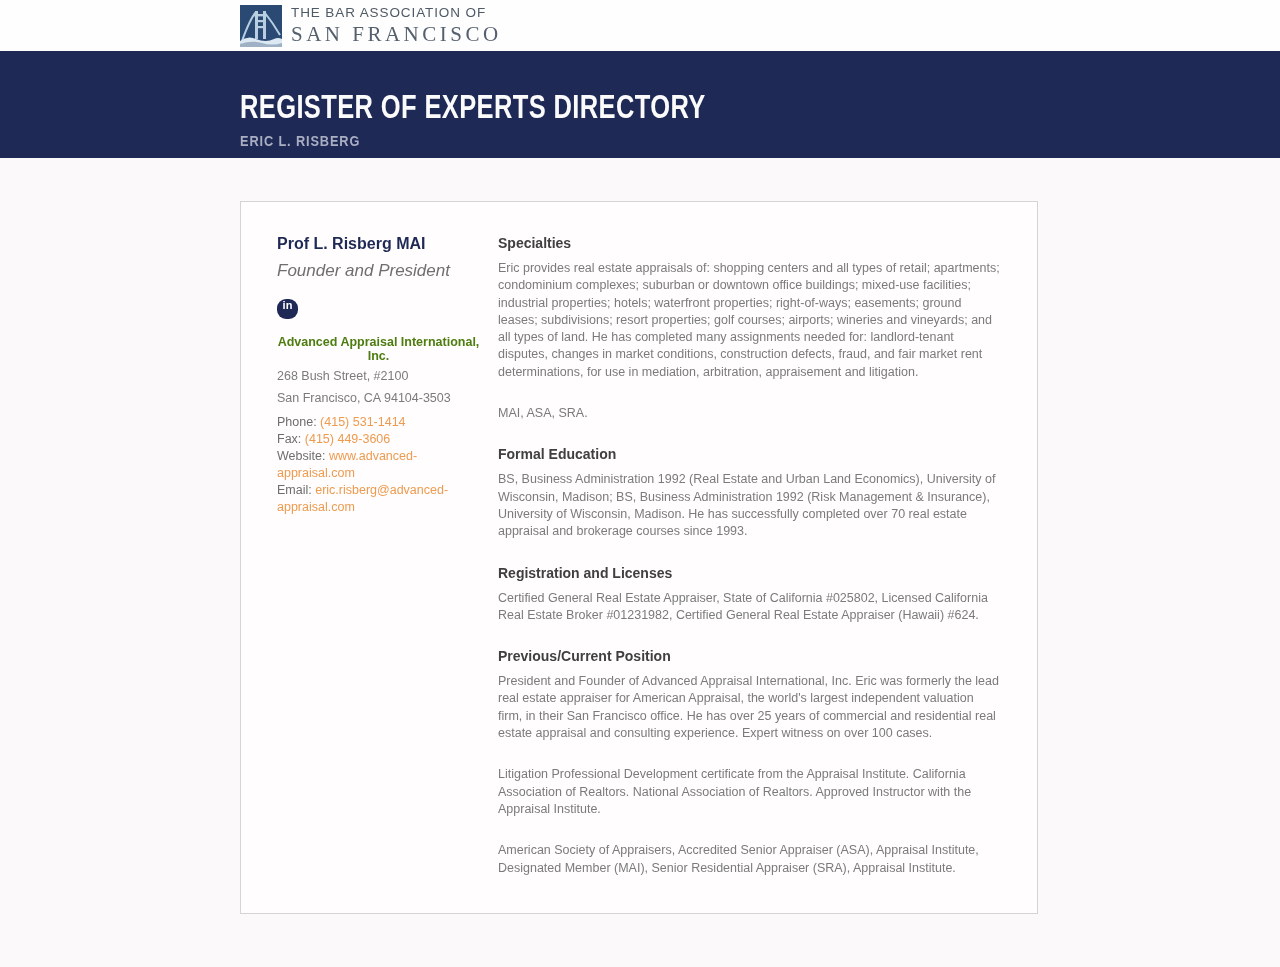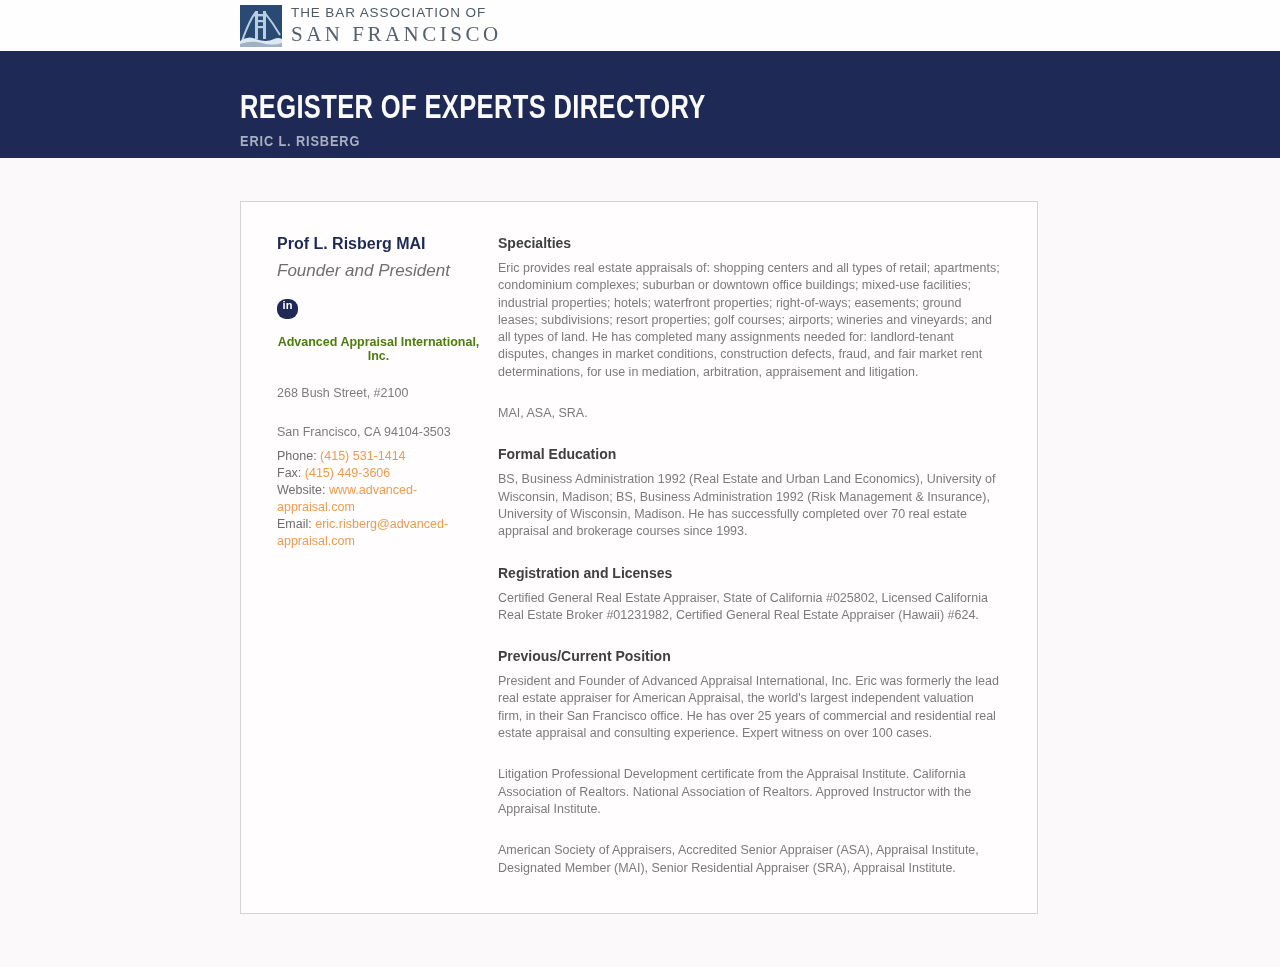--- a/index.html
+++ b/index.html
@@ -80,21 +80,21 @@
     background: #1e2a55;
     border-radius: 9px;
     color: #ffffff;
     font-size: 11px;
     font-weight: 700;
     display: flex; justify-content: center;
     cursor: pointer;
   }
 
   .company-name { margin-top: 16px; font-size: 12.5px; font-weight: 700; color: #4d7c0f; text-align: center; }
-  .addr { font-size: 12.5px; color: #7b7b7b; line-height: 17px; margin-top: 22px; }
+  .addr { font-size: 12.5px; color: #7b7b7b; line-height: 17px; margin-top: 5px; }
 
   .contact-block { margin-top: 7px; }
   .contact-line { font-size: 12.5px; color: #6e6e6e; line-height: 17px; }
   .contact-line a, .link {
     color: #ed9b4f; text-decoration: none; cursor: pointer;
   }
 
   .section { margin-bottom: 24px; }
   .section:last-child { margin-bottom: 0; }
   .section-heading { font-size: 14px; font-weight: 700; color: #404040; margin-bottom: 9px; }

